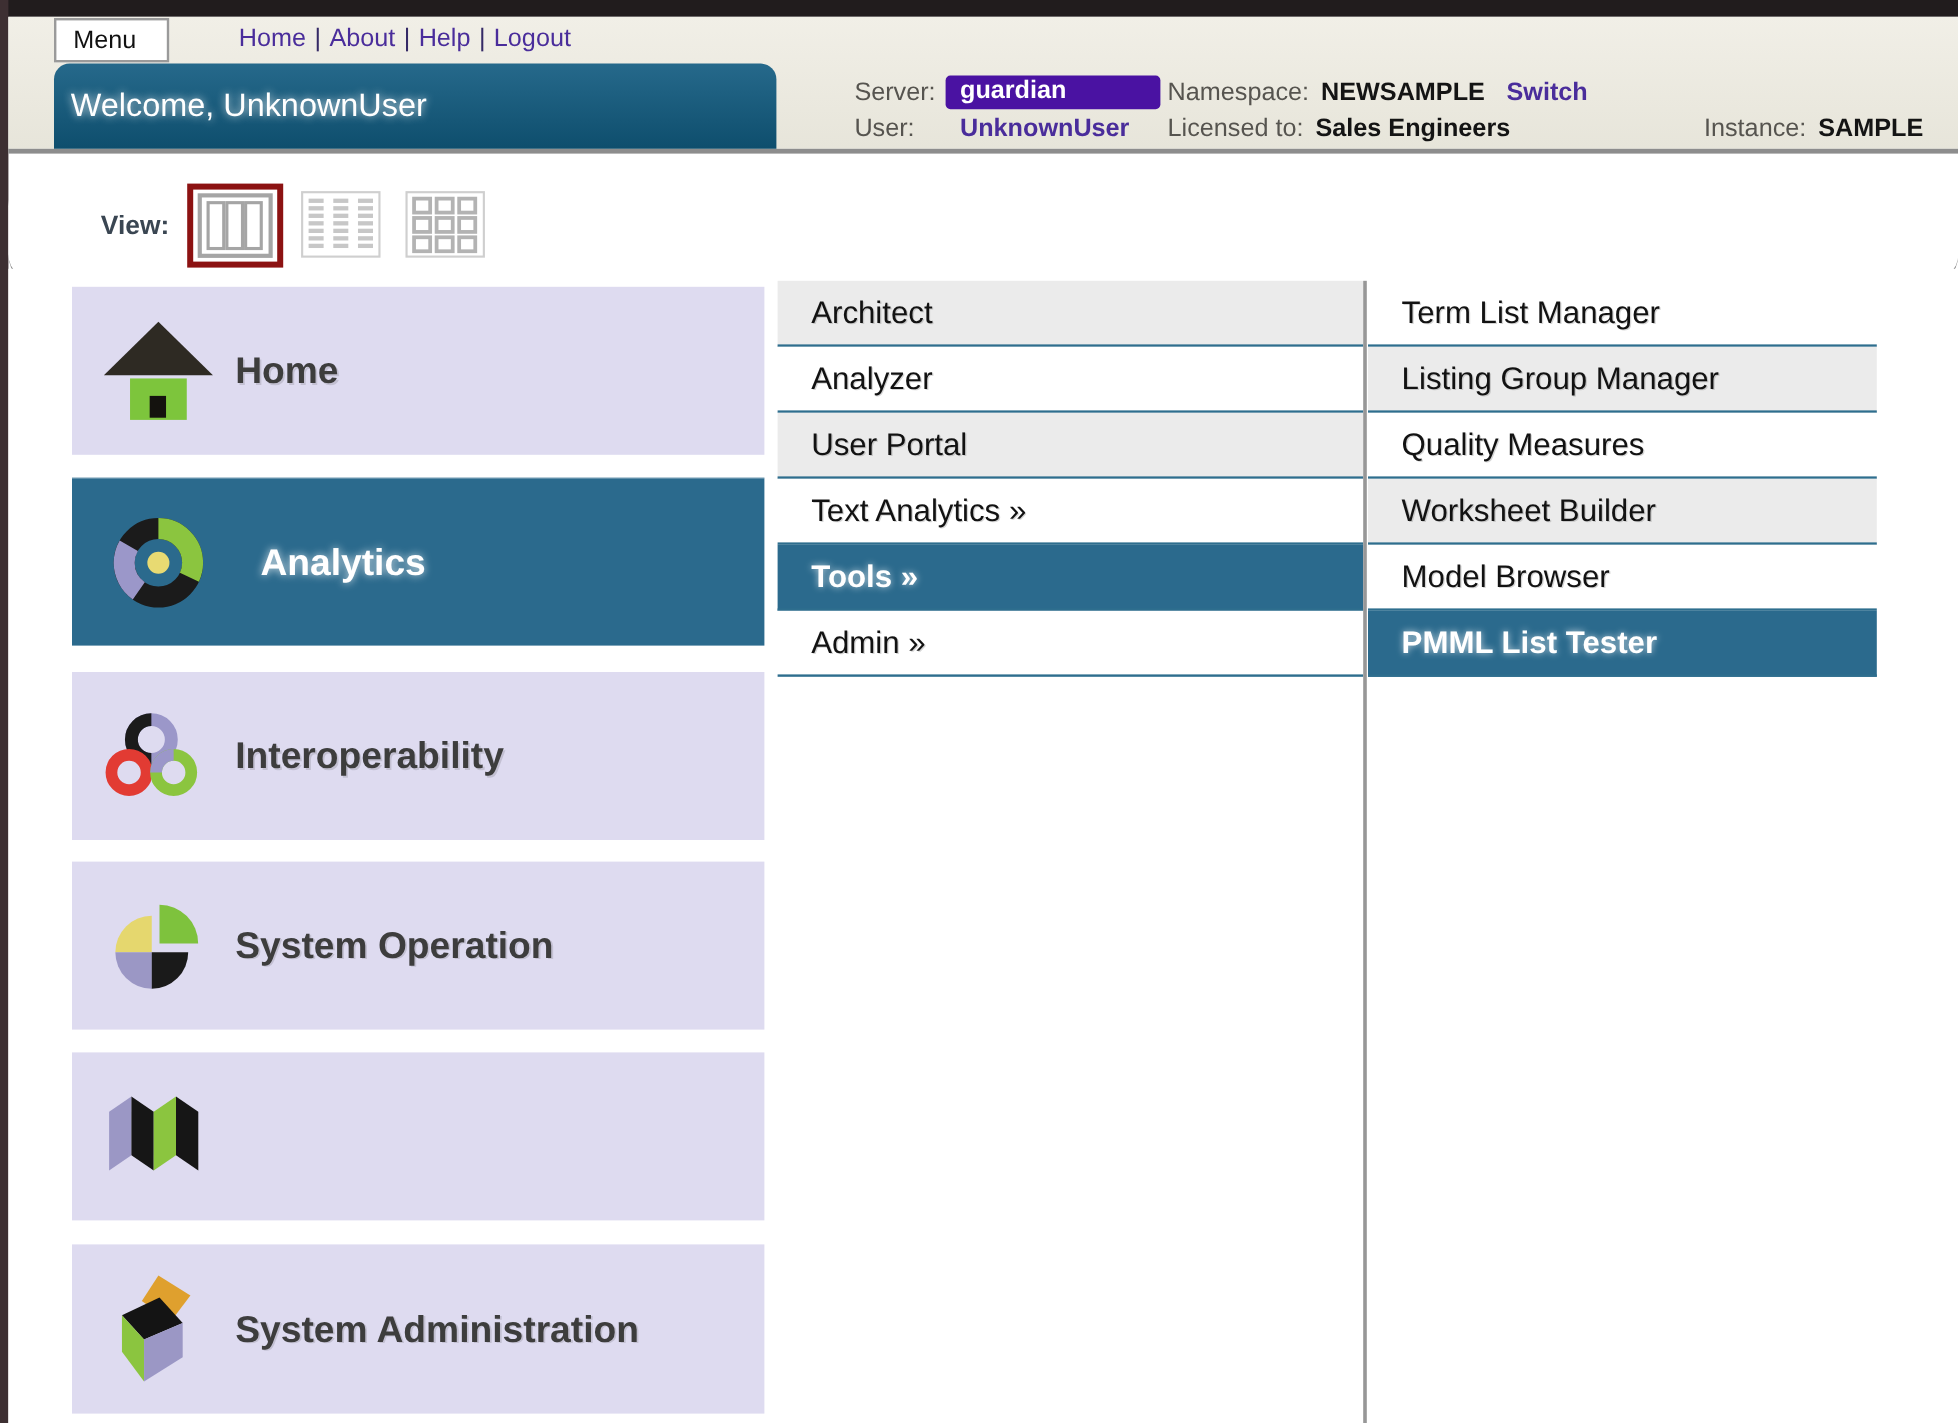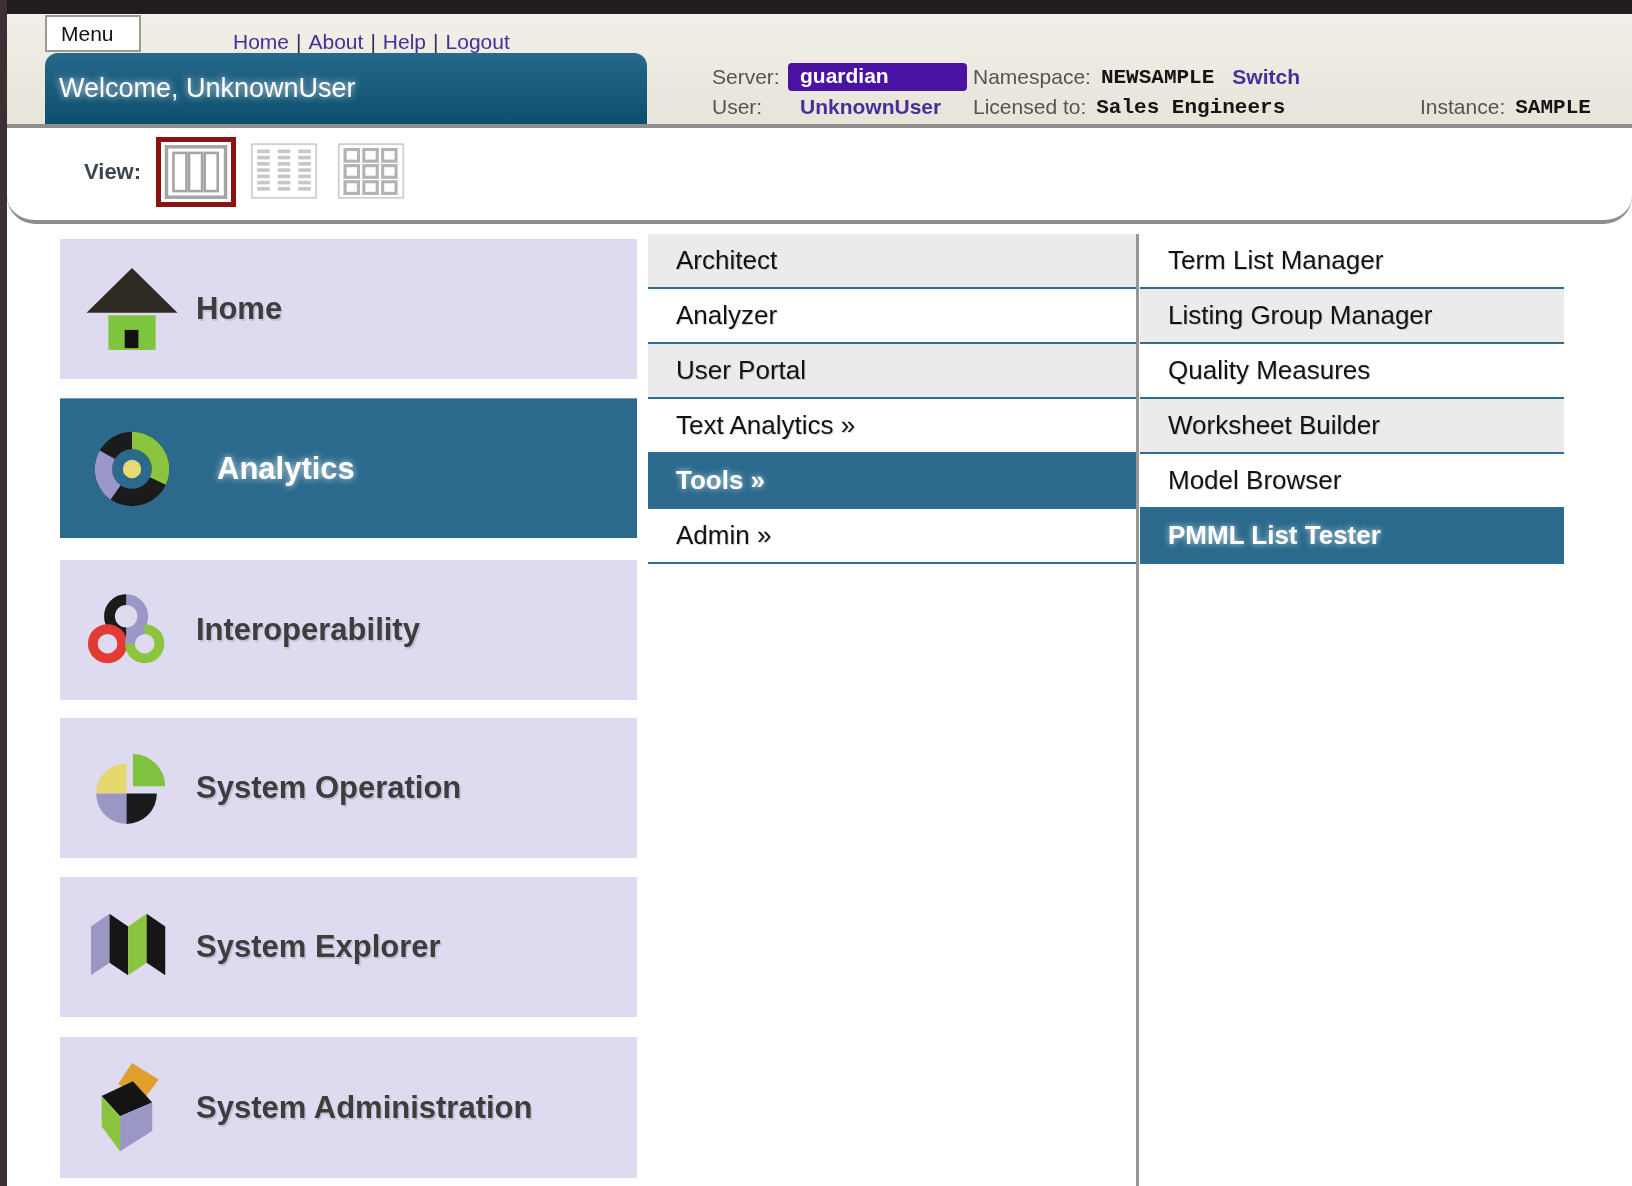--- a/index.html
+++ b/index.html
@@ -8,40 +8,40 @@
   
   .top-strip{position:absolute;left:0;top:0;width:100%;height:14px;background:#211c1d;}
   .left-strip{position:absolute;left:0;top:0;width:7px;height:100%;background:#3d2f32;}
 
   
   .header{position:absolute;left:7px;top:14px;right:0;height:110px;
           background:linear-gradient(#f1efe7,#e7e5da);border-bottom:4px solid #8d8d8d;}
   .menu-btn{position:absolute;left:38px;top:1px;width:96px;height:37px;background:#fff;
             border:2px solid #9a9a9a;box-sizing:border-box;display:flex;align-items:center;
             padding-left:14px;font-size:21px;color:#111;cursor:pointer;}
-  .nav-links{position:absolute;left:192px;top:16px;font-size:21px;margin-left:34px;}
+  .nav-links{position:absolute;left:192px;top:6px;font-size:21px;}
   .nav-link{color:#4a2d9b;cursor:pointer;}
   .nav-sep{color:#352a66;margin:0 7px;}
   .welcome{position:absolute;left:38px;top:39px;width:602px;height:71px;box-sizing:border-box;
            background:linear-gradient(#26698b,#0e4e6d);border-radius:13px 13px 0 0;color:#fff;
            font-size:27px;display:flex;align-items:center;padding-left:14px;
            text-shadow:0 0 7px rgba(255,255,255,.85);}
   .hinfo-col{position:absolute;top:48px;font-size:21px;color:#56544f;}
   .hrow{height:30px;display:flex;align-items:center;white-space:nowrap;}
   .hlabel{color:#56544f;display:inline-block;}
   .hlabel.w{width:76px;}
   .hval{font-weight:bold;color:#141414;}
   .badge{background:#4a12a2;color:#fff;font-weight:bold;padding:1px 12px 3px 12px;
          border-radius:4px;min-width:155px;}
   .plink{color:#4a2d9b;font-weight:bold;cursor:pointer;}
-  .ml{margin-left:10px;font-family:Liberation Mono, monospace;}
+  .ml{margin-left:10px;}
   .ml2{margin-left:18px;}
 
   
-  .view-bar{position:absolute;left:7px;top:128px;right:0;height:92px;background:#fff;
+  .view-bar{position:absolute;left:7px;top:144px;right:0;height:92px;background:#fff;
             border-bottom:4px solid #8d8d8d;border-radius:28px;}
   .view-label{position:absolute;left:77px;top:31px;font-size:22px;font-weight:bold;color:#3a4652;}
   .vopt{position:absolute;top:14px;cursor:pointer;background:#fff;line-height:0;}
   .vopt.selected{border:5px solid #8c1212;padding:2px;top:9px;}
 
   
   .content{position:absolute;left:7px;top:224px;right:0;bottom:0;background:#fff;}
 
   
   .side-item{position:absolute;left:53px;width:577px;height:140px;background:#dedbf0;
@@ -222,21 +222,20 @@
 
     <div class="side-item">
       <span class="side-icon">
         <svg viewBox="0 0 100 90" width="98" height="88">
           <polygon points="8,24 27,11 27,61 8,74" fill="#9b97c5"></polygon>
           <polygon points="27,11 46,24 46,74 27,61" fill="#161616"></polygon>
           <polygon points="46,24 65,11 65,61 46,74" fill="#8bc53f"></polygon>
           <polygon points="65,11 84,24 84,74 65,61" fill="#161616"></polygon>
         </svg>
       </span>
-      <span class="side-label">System Explorer</span>
     </div>
 
     <div class="side-item">
       <span class="side-icon">
         <svg viewBox="0 0 100 104" width="92" height="96">
           <polygon points="50,3 79,21 61,45 35,26" fill="#dfa02e"></polygon>
           <polygon points="17,39 51,23 72,46 37,61" fill="#141414"></polygon>
           <polygon points="17,39 37,61 37,99 17,72" fill="#8bc53f"></polygon>
           <polygon points="37,61 72,46 72,77 37,99" fill="#9b97c5"></polygon>
         </svg>

